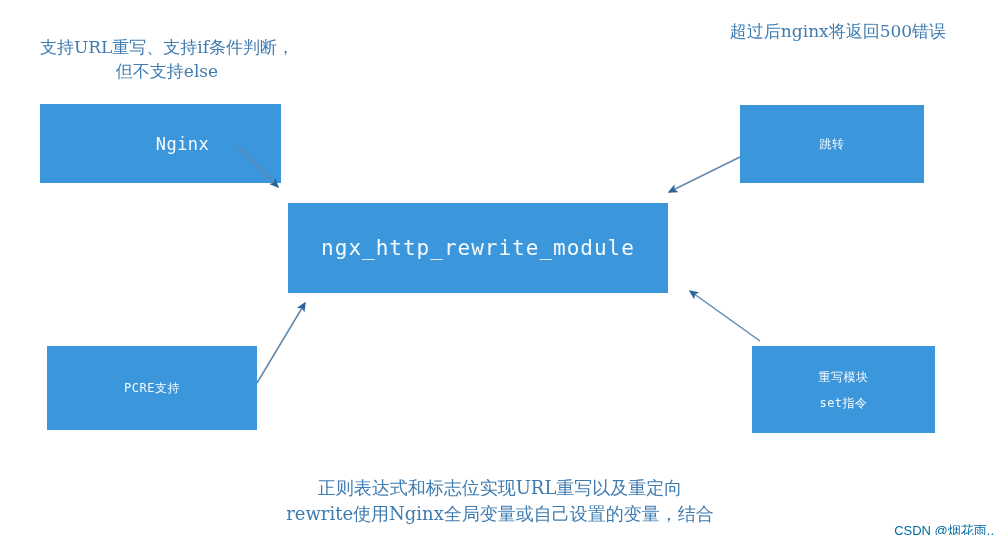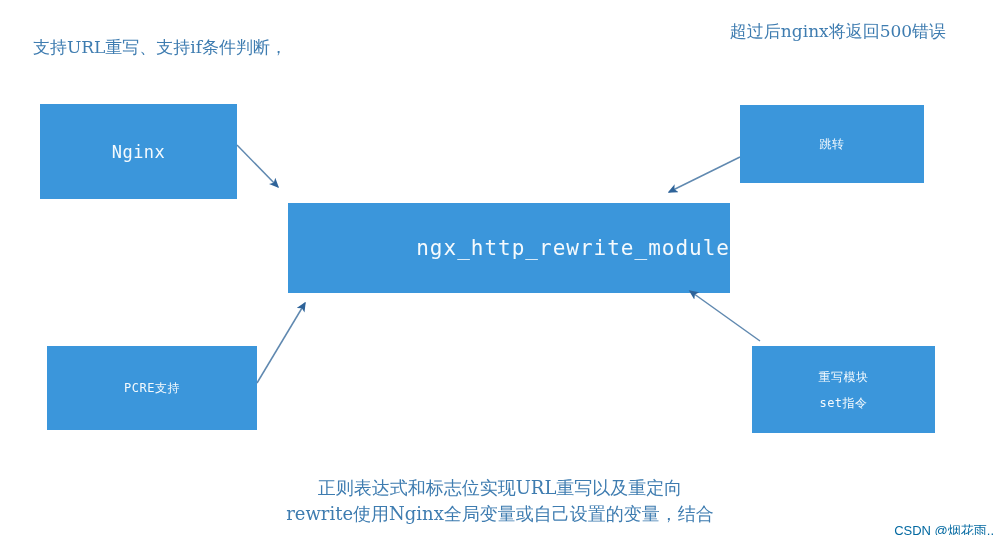--- a/index.html
+++ b/index.html
@@ -17,40 +17,40 @@
   }
   .annotation {
     position: absolute;
     text-align: center;
     color: #3E7CB0;
     font-size: 17px;
     line-height: 24px;
     white-space: nowrap;
   }
   .annotation .line { display: block; }
-  #anno-top-left   { left: 5px;   top: 35px;  width: 310px; }
+  #anno-top-left   { left: 12px;   top: 35px;  width: 310px; }
   #anno-top-right  { left: 698px; top: 19px;  width: 280px; }
   #anno-bottom     { left: 230px; top: 475px; width: 540px; font-size: 18px; line-height: 26px; }
 
   .node {
     position: absolute;
     background: #3B96DB;
     color: #F5FAFD;
     display: flex;
     flex-direction: column;
     align-items: center;
     justify-content: center;
     font-family: "DejaVu Sans Mono", "Liberation Mono", monospace;
     font-size: 12px;
     letter-spacing: 0.5px;
     text-align: center;
   }
-  #node-nginx        { left: 40px;  top: 104px; width: 197px; height: 95px; font-size: 17px; }
+  #node-nginx        { left: 40px;  top: 104px; width: 197px; height: 79px; font-size: 17px; padding-left: 44px; }
   #node-jump         { left: 740px; top: 105px; width: 184px; height: 78px; }
-  #node-central      { left: 288px; top: 203px; width: 442px; height: 90px; font-size: 21px; letter-spacing: 1px; align-items: flex-end; }
+  #node-central      { left: 288px; top: 203px; width: 380px; height: 90px; font-size: 21px; letter-spacing: 1px; }
   #node-pcre         { left: 47px;  top: 346px; width: 210px; height: 84px; }
   #node-rewrite-set  { left: 752px; top: 346px; width: 183px; height: 87px; line-height: 26px; text-align: center; }
 
   #arrow-layer {
     position: absolute;
     left: 0; top: 0;
     width: 1000px;
     height: 535px;
     pointer-events: none;
   }
@@ -68,20 +68,21 @@
     white-space: nowrap;
   }
 </style>
 </head>
 <body>
 
 <div id="canvas">
 
   <div class="annotation" id="anno-top-left">
     <span class="line">支持URL重写、支持if条件判断，</span>
+    <span class="line">但不支持else</span>
   </div>
 
   <div class="annotation" id="anno-top-right">
     <span class="line">超过后nginx将返回500错误</span>
   </div>
 
   <div class="annotation" id="anno-bottom">
     <span class="line">正则表达式和标志位实现URL重写以及重定向</span>
     <span class="line">rewrite使用Nginx全局变量或自己设置的变量，结合</span>
   </div>

